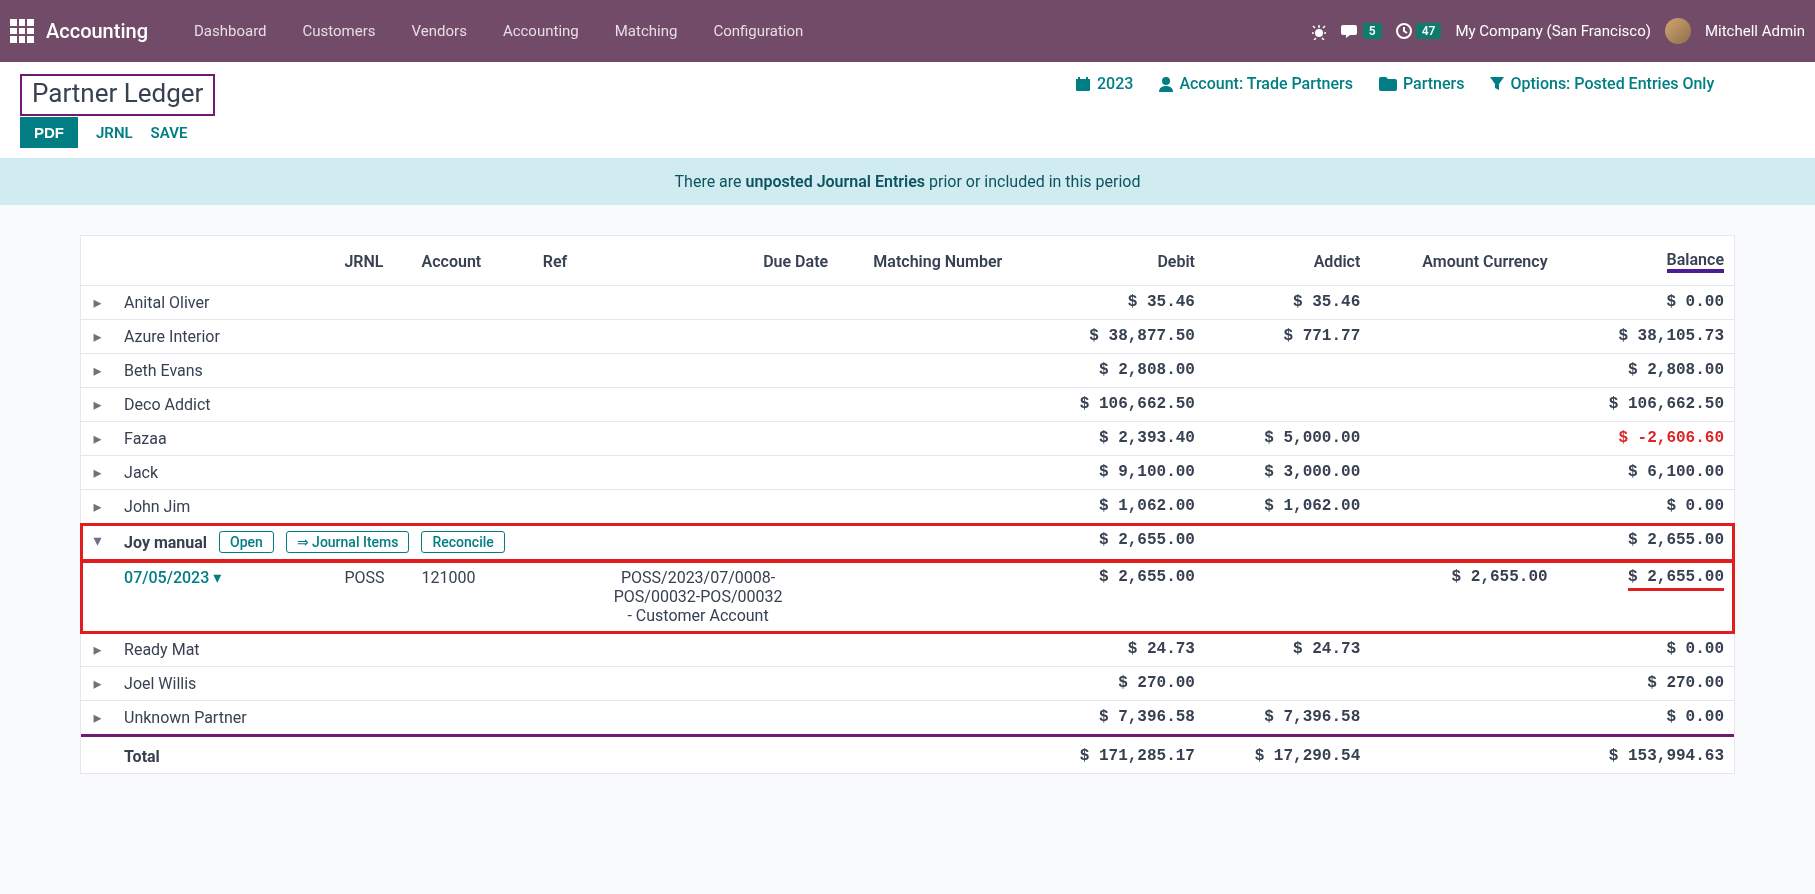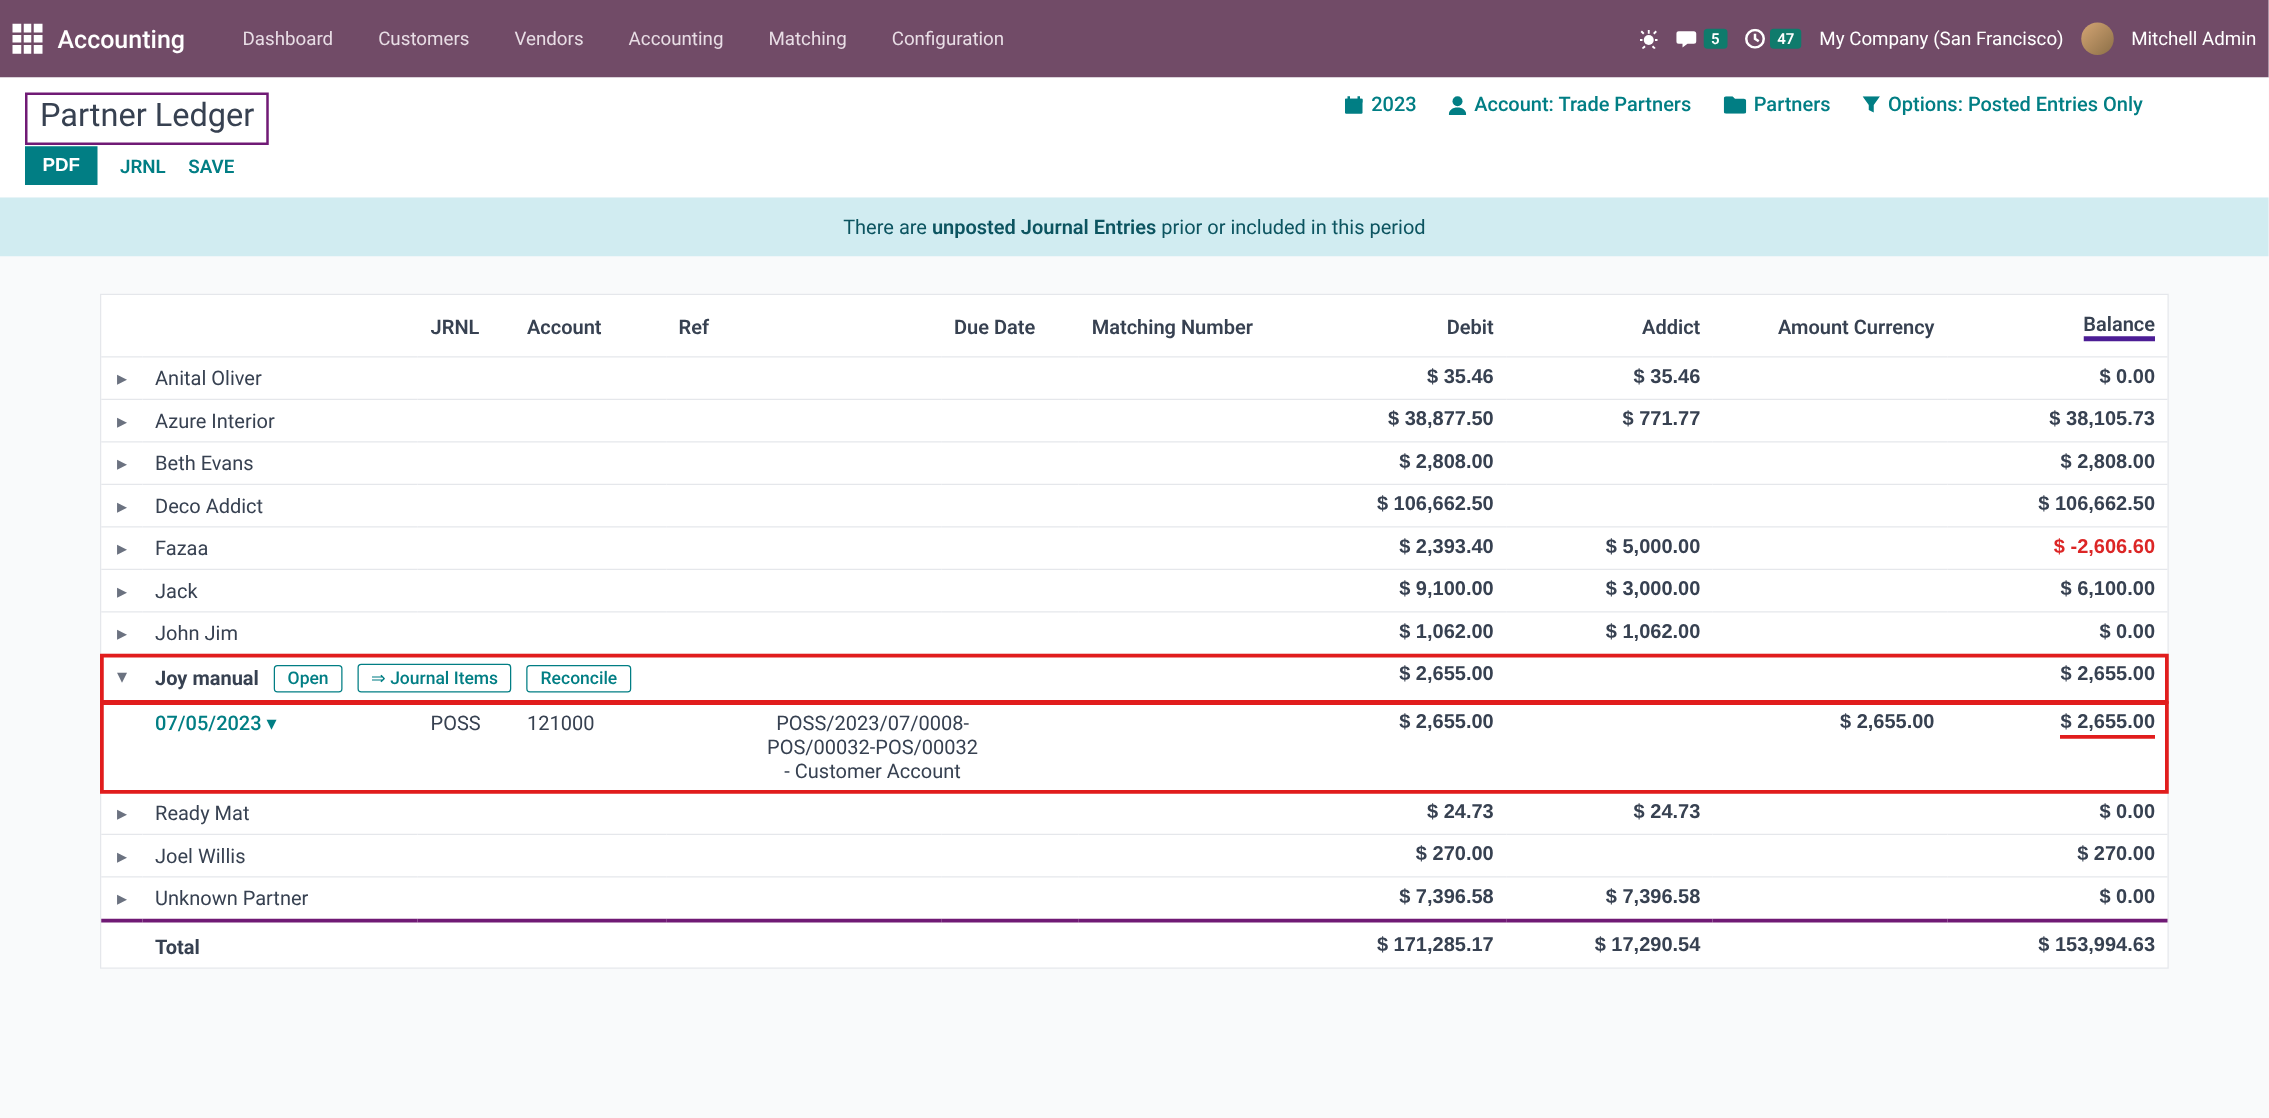--- a/index.html
+++ b/index.html
@@ -28,21 +28,21 @@
 .search-input { border: none; outline: none; font-size: 17px; color: #6b7280; width: 100%; background: transparent; }
 .search-input::placeholder { color: #9ca3af; }
 .filter-row { display: flex; gap: 26px; align-items: center; }
 .filter-item { color: #017e84; font-size: 16px; font-weight: 500; cursor: pointer; display: flex; align-items: center; gap: 6px; }
 .banner { background: #d1ecf1; color: #0c5460; text-align: center; padding: 14px; font-size: 16px; }
 .banner strong { font-weight: 600; }
 .content { padding: 30px 80px 20px; }
 .report-card { background: #fff; border: 1px solid #e5e7eb; padding: 0; }
 table { width: 100%; border-collapse: collapse; }
 th { text-align: left; padding: 14px 10px 12px; font-size: 16px; font-weight: 600; color: #374151; }
-th.num, td.num { text-align: right; font-family: Liberation Sans, sans-serif; }
+th.num, td.num { text-align: right; font-family: Liberation Mono, monospace; }
 th.num { font-family: inherit; }
 .balance-h { border-bottom: 4px solid #4c1d95; display: inline-block; }
 tbody tr { border-top: 1px solid #e5e7eb; }
 td { padding: 7px 10px; font-size: 16px; vertical-align: top; }
 .caret { width: 30px; text-align: center; color: #6b7280; cursor: pointer; }
 .pname { color: #374151; }
 .neg { color: #dc2626; }
 .expanded td.pname { font-weight: 700; }
 .pill { display: inline-block; border: 1px solid #017e84; color: #017e84; padding: 2px 10px; border-radius: 3px; font-size: 14px; margin-left: 6px; cursor: pointer; font-weight: 500; }
 .pill-row { display: flex; align-items: center; gap: 6px; }

